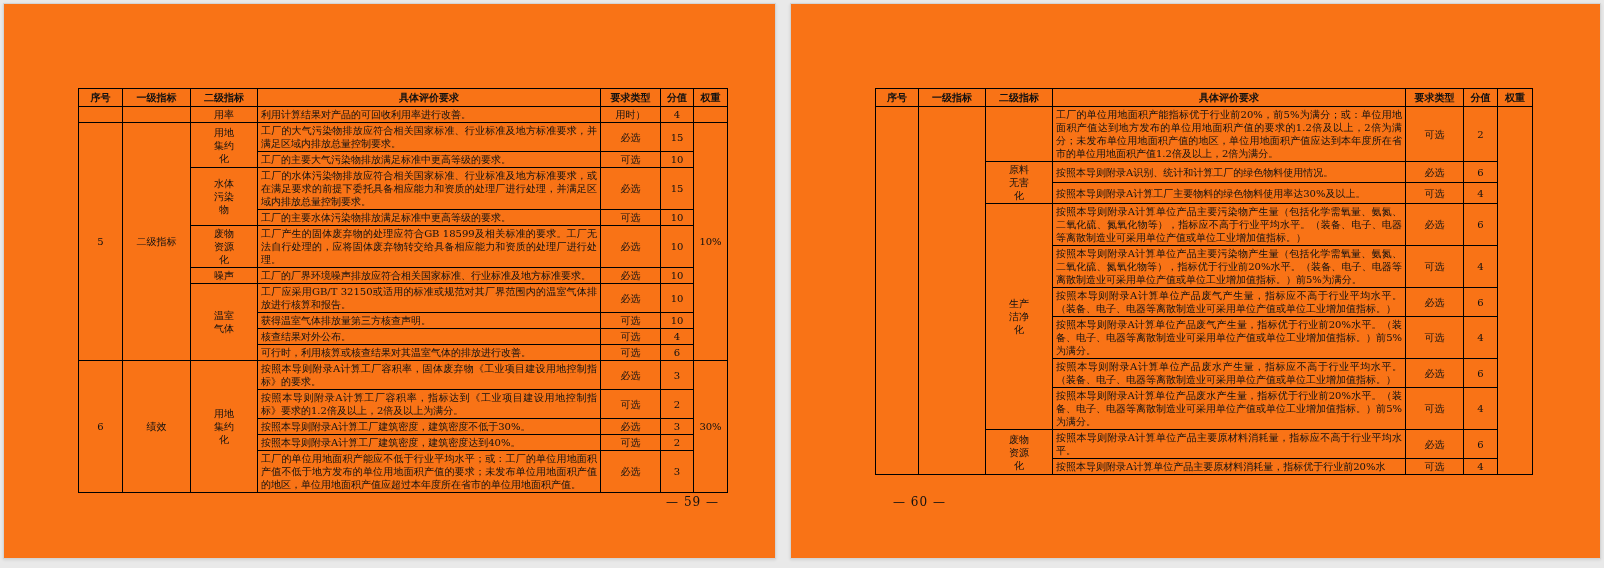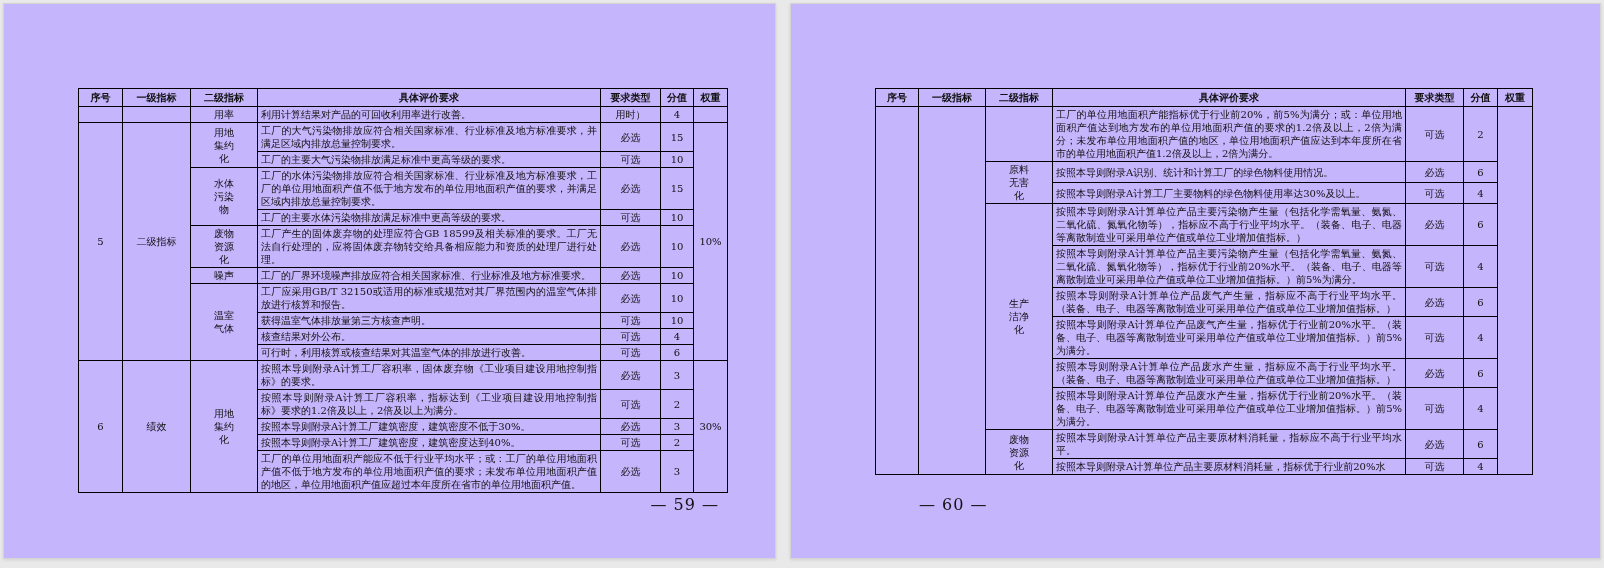--- a/index.html
+++ b/index.html
@@ -8,21 +8,21 @@
     font-family:"DejaVu Serif","Liberation Serif",serif;
   }
   .canvas {
     position:relative;
     width:1604px; height:568px;
     background:#e9e9e9;
     overflow:hidden;
   }
   .page {
     position:absolute; top:3px; height:556px;
-    background:#c4b5fd;
+    background:#f97316;
     border:1px solid #d4d4d4;
     box-sizing:border-box;
     box-shadow:0 1px 3px rgba(0,0,0,0.10);
   }
   .page-left  { left:3px;   width:773px; }
   .page-right { left:790px; width:811px; }
 
   table.doc-table {
     position:absolute; top:84px;
     border-collapse:collapse;
@@ -50,28 +50,27 @@
   .doc-table td.req {
     text-align:justify;
     text-justify:inter-ideograph;
     padding:1px 3px;
   }
   .doc-table td.sub {
     padding:1px 23px;
   }
   .pagenum {
     position:absolute; top:491px;
-    font-size:16px;
+    font-size:12px;
     color:#111;
     letter-spacing:1px;
     white-space:nowrap;
-    margin-left:36px;
   }
   .pagenum-right { right:56px; }
-  .pagenum-left  { left:92px;text-align:right;  }
+  .pagenum-left  { left:102px;text-align:right;  }
 </style>
 </head>
 <body>
 
 <div class="canvas">
 
   <div class="page page-left">
     <table class="doc-table" id="table-0">
         <colgroup>
           <col style="width:44px">
@@ -110,21 +109,21 @@
             <td class="ctr">15</td>
             <td class="ctr" rowspan="10">10%</td>
           </tr>
           <tr>
             <td class="req">工厂的主要大气污染物排放满足标准中更高等级的要求。</td>
             <td class="ctr">可选</td>
             <td class="ctr">10</td>
           </tr>
           <tr>
             <td class="sub" rowspan="2">水体污染物</td>
-            <td class="req">工厂的水体污染物排放应符合相关国家标准、行业标准及地方标准要求，工厂的单位用地面积产值不低于地方发布的单位用地面积产值的要求，并满足区域内排放总量控制要求。</td>
+            <td class="req">工厂的水体污染物排放应符合相关国家标准、行业标准及地方标准要求，或在满足要求的前提下委托具备相应能力和资质的处理厂进行处理，并满足区域内排放总量控制要求。</td>
             <td class="ctr">必选</td>
             <td class="ctr">15</td>
           </tr>
           <tr>
             <td class="req">工厂的主要水体污染物排放满足标准中更高等级的要求。</td>
             <td class="ctr">可选</td>
             <td class="ctr">10</td>
           </tr>
           <tr>
             <td class="sub">废物资源化</td>

